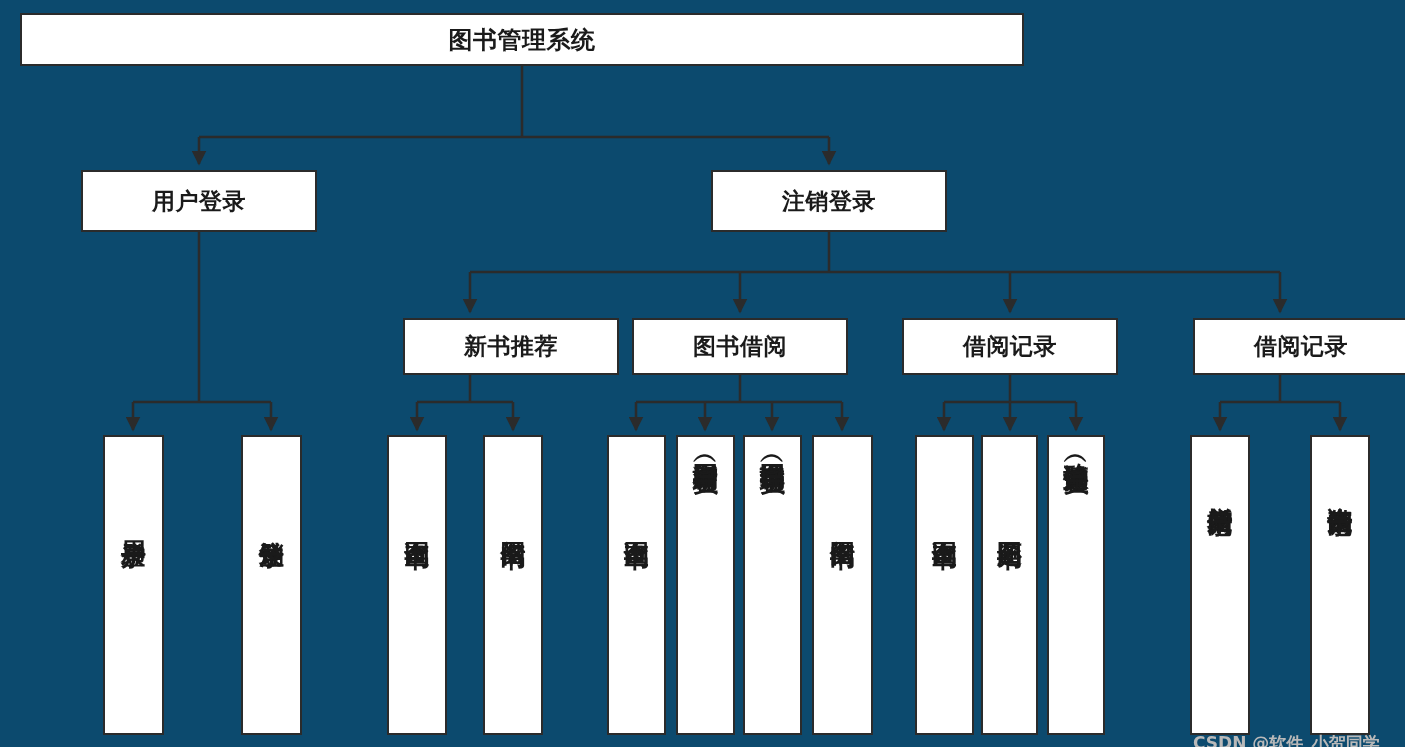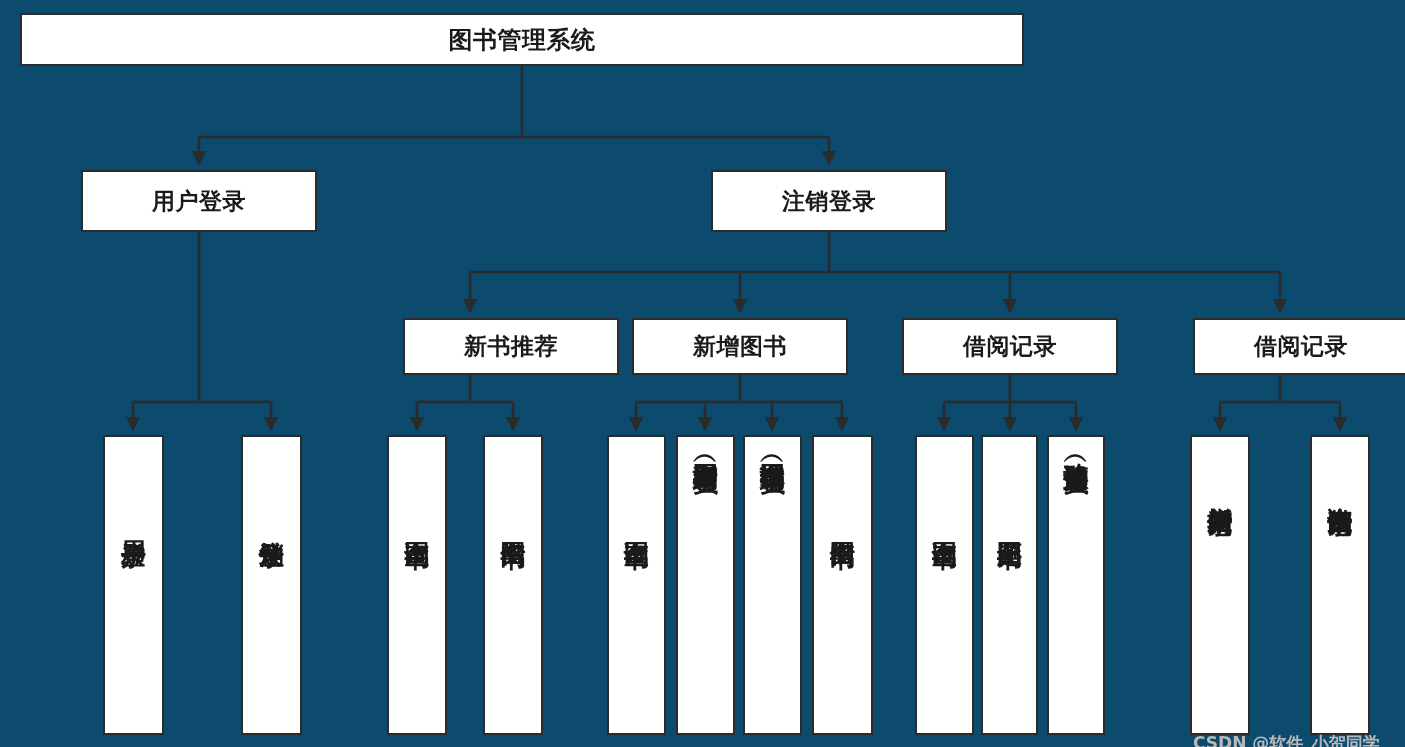--- a/index.html
+++ b/index.html
@@ -137,21 +137,21 @@
     <span class="lbl">用户登录</span>
   </div>
   <div class="node h-node" style="left:711px; top:170px; width:236px; height:62px;">
     <span class="lbl">注销登录</span>
   </div>
 
   <div class="node h-node" style="left:362px; top:318px; width:216px; height:57px;margin-left:41px;">
     <span class="lbl">新书推荐</span>
   </div>
   <div class="node h-node" style="left:632px; top:318px; width:216px; height:57px;">
-    <span class="lbl">新增图书</span>
+    <span class="lbl">图书借阅</span>
   </div>
   <div class="node h-node" style="left:902px; top:318px; width:216px; height:57px;">
     <span class="lbl">借阅记录</span>
   </div>
   <div class="node h-node" style="left:1172px; top:318px; width:216px; height:57px;margin-left:21px;">
     <span class="lbl">借阅记录</span>
   </div>
 
   <div class="node v-node" style="left:103px; top:435px; width:61px; height:300px; padding-top:84px;">
     <span class="lbl">用户登录</span>

